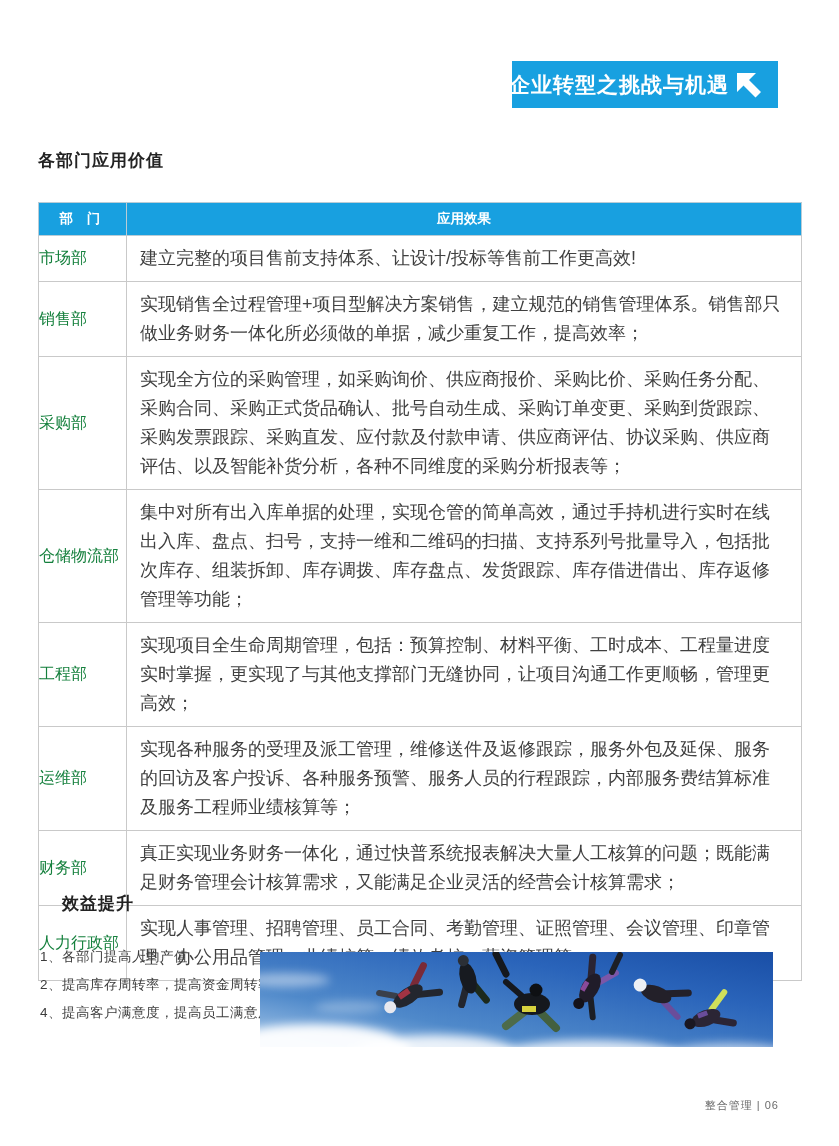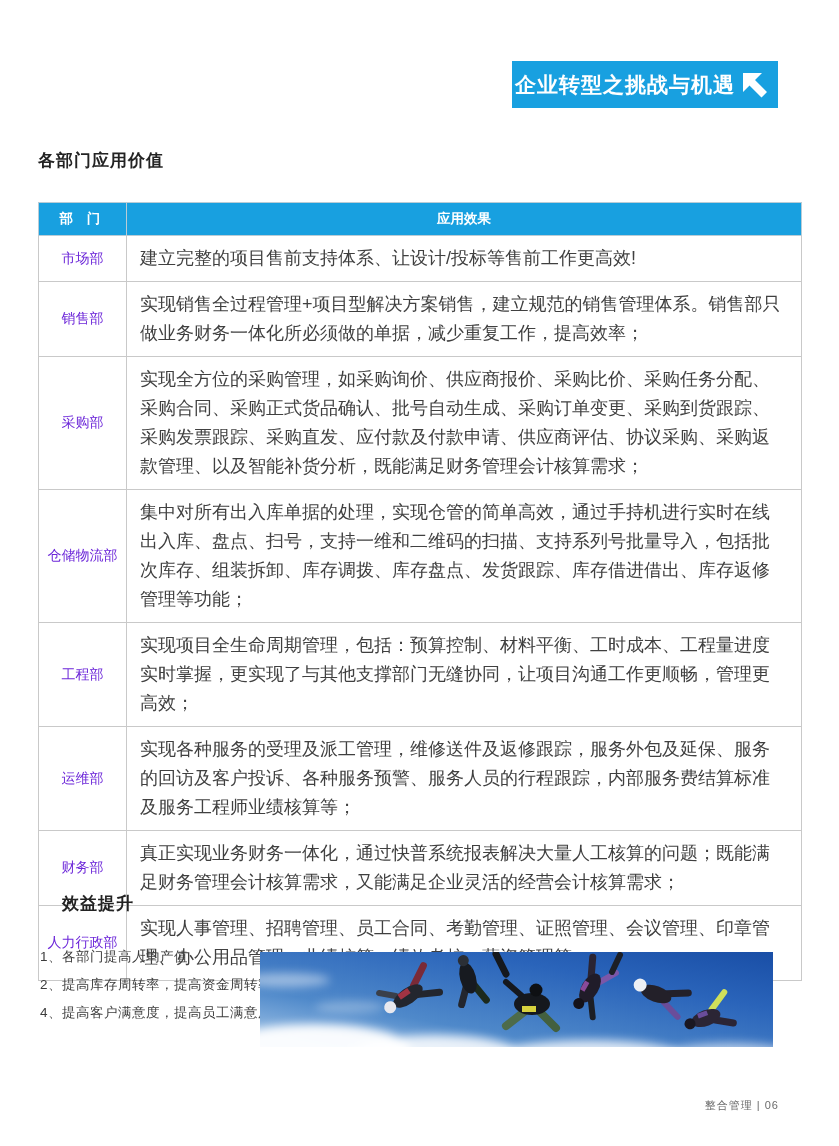--- a/index.html
+++ b/index.html
@@ -10,21 +10,21 @@
     font-family:"Liberation Sans","DejaVu Sans",sans-serif;
     overflow:hidden;
   }
 
   
   .banner {
     position:absolute; left:512px; top:61px;
     width:266px; height:47px;
     background:#18a0e0;
     display:flex; align-items:center; justify-content:flex-end;
-    padding-right:7px; gap:4px;
+    padding-right:13px; gap:4px;
   }
   .banner-title {
     color:#ffffff; font-weight:bold; font-size:21px; letter-spacing:1px;
     white-space:nowrap;
   }
   .banner-icon { width:32px; height:32px; flex:0 0 auto; }
 
   
   .section-heading {
     position:absolute; left:38px;
@@ -38,21 +38,21 @@
     position:absolute; left:38px; top:202px;
     width:764px; border-collapse:collapse; table-layout:fixed;padding-left:28px;
   }
   .value-table th, .value-table td { border:1px solid #c9c9c9; }
   .value-table thead th {
     background:#18a0e0; color:#ffffff; font-size:13.5px; font-weight:bold;
     height:33px; border-color:#b9ccd6;
   }
   .value-table th.col-dept  { width:88px; letter-spacing:5px; }
   .value-table td.dept-cell {
-    text-align:center; color:#6d28d9; font-size:14px;
+    text-align:left; color:#15803d; font-size:16px;
   }
   .value-table td.effect-cell {
     padding:8px 14px 8px 13px; color:#404040; font-size:18px;
     line-height:29px; text-align:left;
   }
   tbody tr:nth-child(1){height:39px} tbody tr:nth-child(2){height:71px}
   tbody tr:nth-child(3){height:37px} tbody tr:nth-child(4){height:87px}
   tbody tr:nth-child(5){height:92px} tbody tr:nth-child(6){height:78px}
   tbody tr:nth-child(7){height:74px} tbody tr:nth-child(8){height:75px}
   tbody tr:nth-child(9){height:75px}
@@ -104,21 +104,21 @@
     <tr>
       <td class="dept-cell">市场部</td>
       <td class="effect-cell">建立完整的项目售前支持体系、让设计/投标等售前工作更高效!</td>
     </tr>
     <tr>
       <td class="dept-cell">销售部</td>
       <td class="effect-cell">实现销售全过程管理+项目型解决方案销售，建立规范的销售管理体系。销售部只做业务财务一体化所必须做的单据，减少重复工作，提高效率；</td>
     </tr>
     <tr>
       <td class="dept-cell">采购部</td>
-      <td class="effect-cell">实现全方位的采购管理，如采购询价、供应商报价、采购比价、采购任务分配、采购合同、采购正式货品确认、批号自动生成、采购订单变更、采购到货跟踪、采购发票跟踪、采购直发、应付款及付款申请、供应商评估、协议采购、采购返款管理、以及智能补货分析，既能满足财务管理会计核算需求；</td>
+      <td class="effect-cell">实现全方位的采购管理，如采购询价、供应商报价、采购比价、采购任务分配、采购合同、采购正式货品确认、批号自动生成、采购订单变更、采购到货跟踪、采购发票跟踪、采购直发、应付款及付款申请、供应商评估、协议采购、供应商评估、以及智能补货分析，各种不同维度的采购分析报表等；</td>
     </tr>
     <tr>
       <td class="dept-cell">仓储物流部</td>
       <td class="effect-cell">集中对所有出入库单据的处理，实现仓管的简单高效，通过手持机进行实时在线出入库、盘点、扫号，支持一维和二维码的扫描、支持系列号批量导入，包括批次库存、组装拆卸、库存调拨、库存盘点、发货跟踪、库存借进借出、库存返修管理等功能；</td>
     </tr>
     <tr>
       <td class="dept-cell">工程部</td>
       <td class="effect-cell">实现项目全生命周期管理，包括：预算控制、材料平衡、工时成本、工程量进度实时掌握，更实现了与其他支撑部门无缝协同，让项目沟通工作更顺畅，管理更高效；</td>
     </tr>
     <tr>

